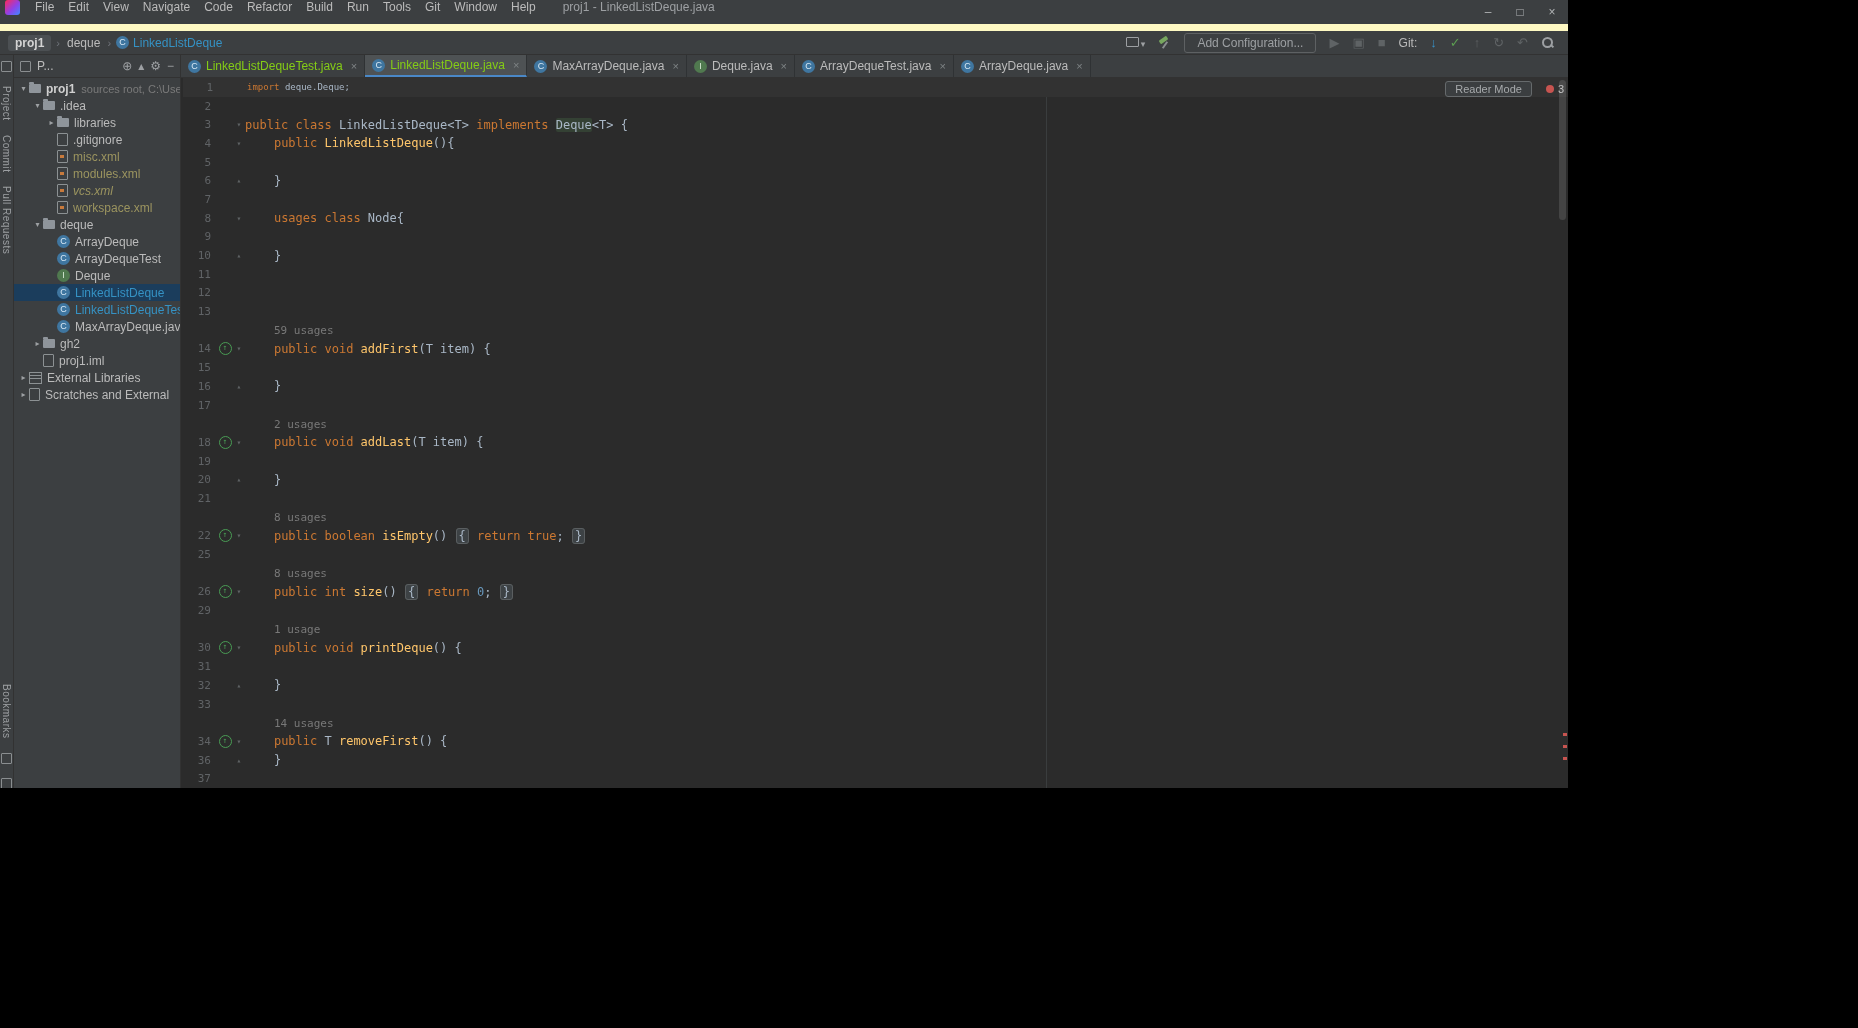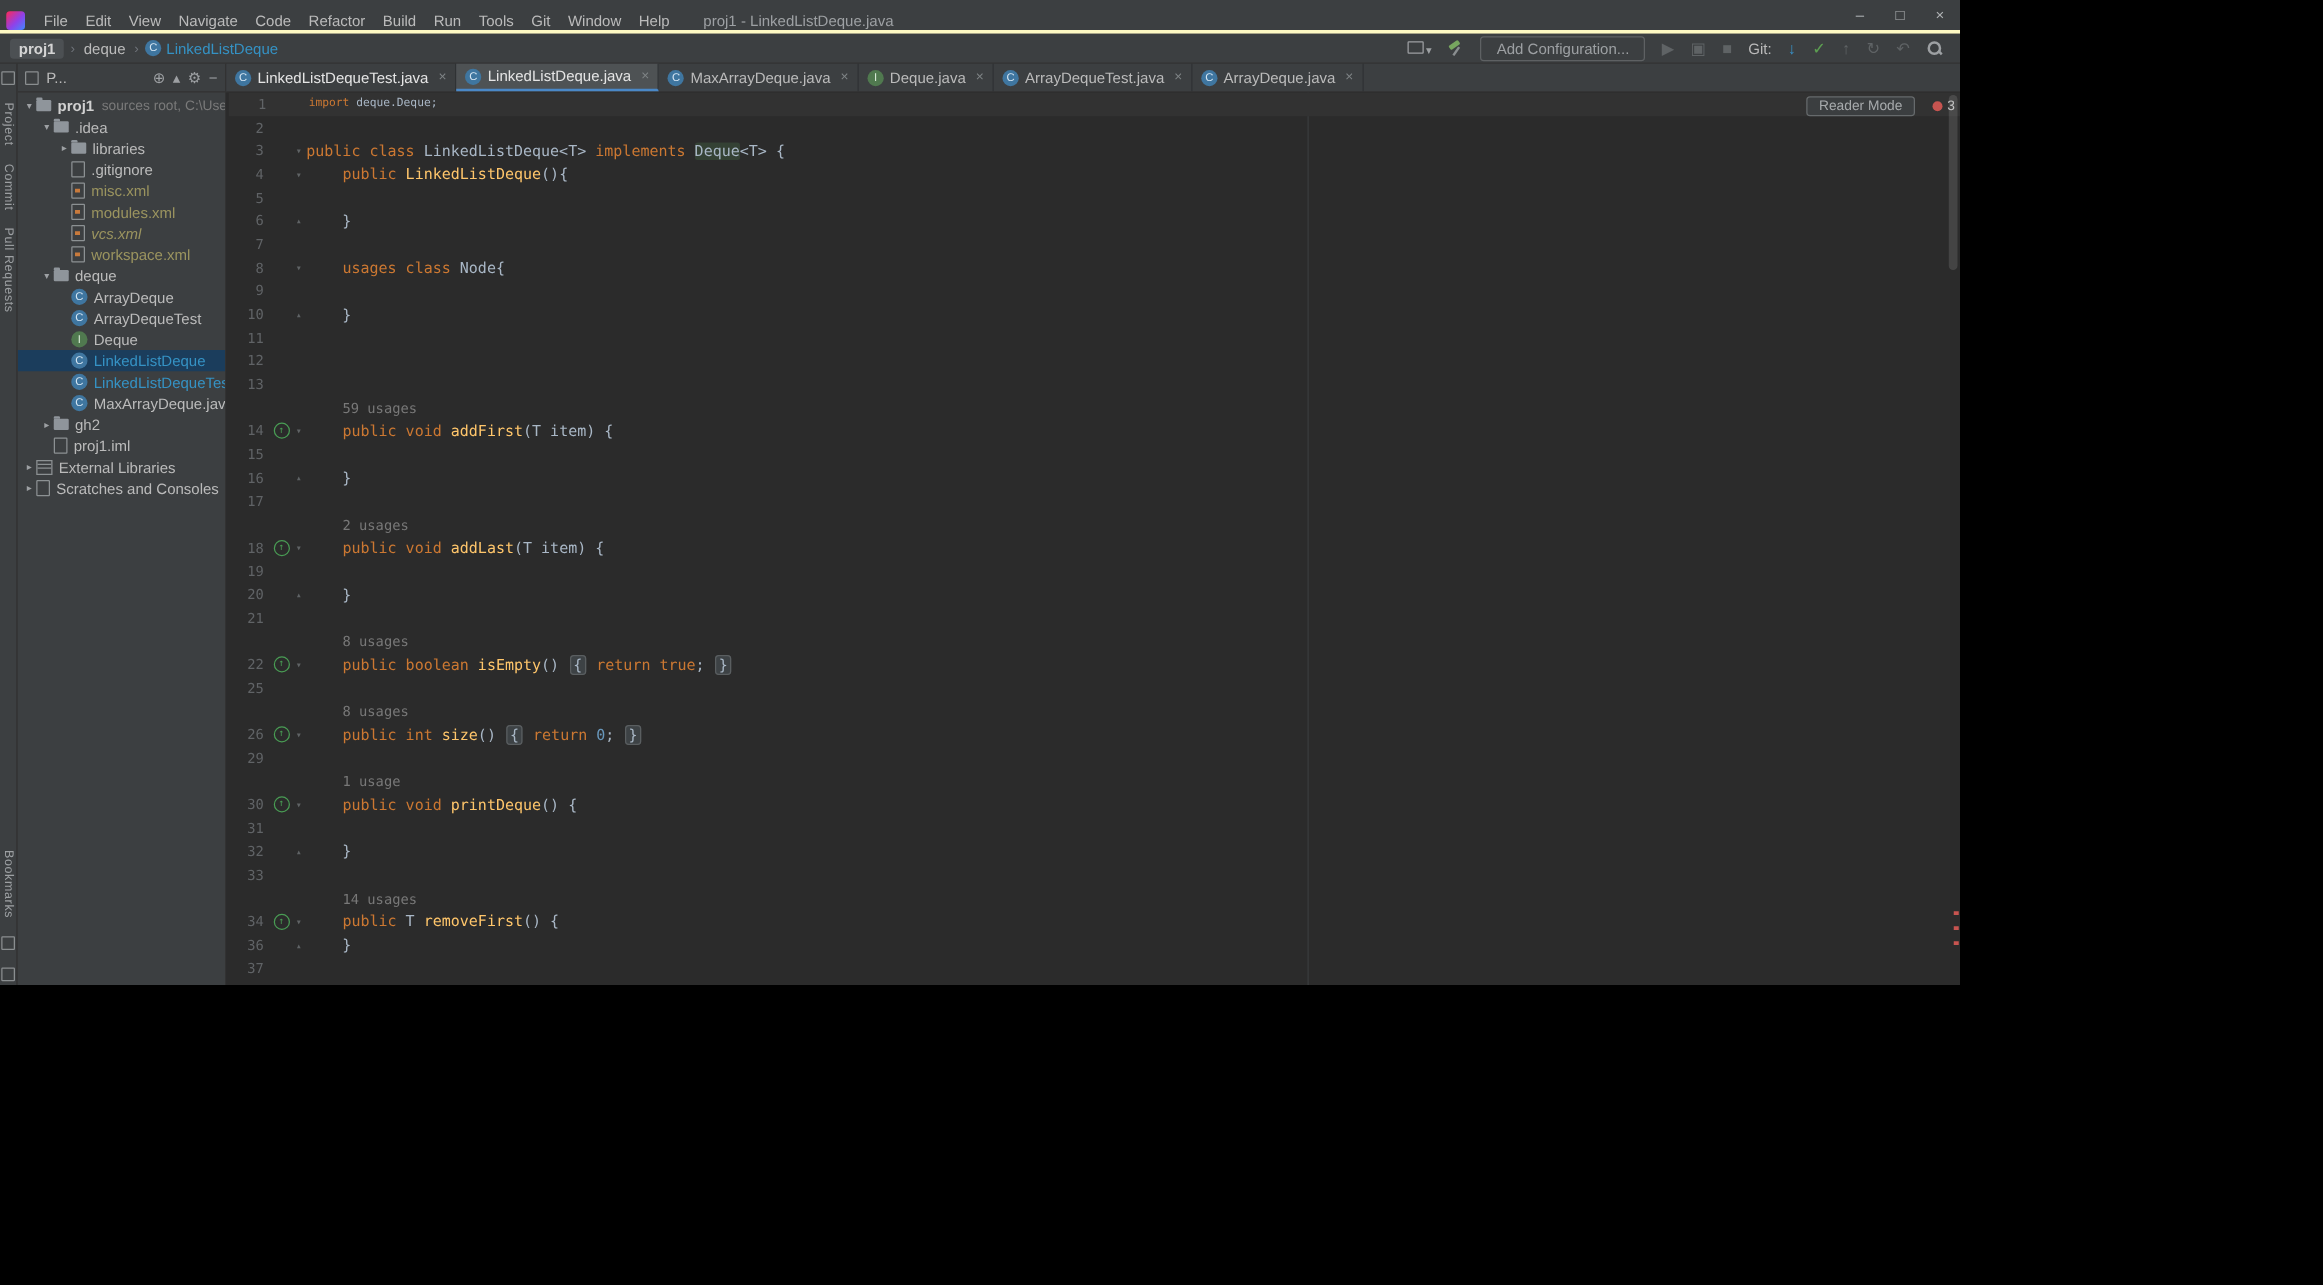--- a/index.html
+++ b/index.html
@@ -1,21 +1,21 @@
 <!DOCTYPE html>
 <html><head>
 <meta charset="utf-8">
 <style>
   html,body{margin:0;padding:0;}
   body{background:#000;font-family:"Liberation Sans",sans-serif;}
   .stage{position:relative;width:1858px;height:1028px;background:#000;overflow:hidden;}
   .window{position:absolute;left:0;top:0;width:1568px;height:788px;background:#2b2b2b;color:#bbbbbb;overflow:hidden;}
 
   
-  .titlebar{height:24px;background:#3c3f41;border-bottom:3px solid #fef9c3;display:flex;align-items:flex-end;font-size:12px;}
+  .titlebar{height:24px;background:#3c3f41;border-bottom:7px solid #fef9c3;display:flex;align-items:flex-start;font-size:12px;}
   .logo{width:15px;height:15px;margin:0 8px 0 5px;border-radius:3px;background:linear-gradient(135deg,#fe2857 0%,#8f41e9 55%,#3e8aff 100%);}
   .menu-item{padding:0 7px;color:#bbbbbb;cursor:default;}
   .win-title{margin-left:20px;color:#9da0a3;}
   .win-controls{margin-left:auto;display:flex;height:100%;}
   .win-btn{width:32px;display:flex;align-items:center;justify-content:center;color:#b0b3b5;font-size:12px;}
 
   
   .toolbar{height:23px;background:#3c3f41;border-bottom:1px solid #323232;display:flex;align-items:center;font-size:12px;padding:0 8px;}
   .crumb-chip{background:#4c5053;color:#d4d4d4;font-weight:bold;padding:1px 7px;border-radius:3px;}
   .crumb{color:#bbbbbb;padding:0 2px;}
@@ -72,21 +72,21 @@
   .icon-xml::after{content:"";position:absolute;left:2px;top:4px;width:4px;height:3px;background:#c87a3c;}
   .icon-lib{width:11px;height:10px;border:1px solid #8c9193;position:relative;display:inline-block;}
   .icon-lib::before{content:"";position:absolute;left:0;top:2px;width:100%;height:1px;background:#8c9193;}
   .icon-lib::after{content:"";position:absolute;left:0;top:5px;width:100%;height:1px;background:#8c9193;}
 
   
   .editor-col{flex:1;display:flex;flex-direction:column;min-width:0;}
   .tabbar{height:22px;background:#3c3f41;border-bottom:1px solid #323232;display:flex;font-size:12px;flex:none;}
   .tab{display:flex;align-items:center;gap:5px;padding:0 7px;border-right:1px solid #2f3234;color:#bbbbbb;}
   .tab.active{background:#4e5254;border-bottom:2px solid #4a88c7;}
-  .tab .tlabel-tab.blue{color:#e5e5e5;}
+  .tab .tlabel-tab.blue{color:#84cc16;}
   .tab-close{color:#7f8486;font-size:11px;margin-left:3px;}
 
   .editor{position:relative;flex:1;background:#2b2b2b;overflow:hidden;font-family:"DejaVu Sans Mono",monospace;font-size:12px;}
   .margin-line{position:absolute;left:865px;top:0;bottom:0;width:1px;background:#3a3d3e;}
   #rows{position:absolute;left:0;top:0;right:0;}
   .row{height:18.7px;display:flex;align-items:center;white-space:pre;}
   .row.caret{background:#323232;}
   .ln{width:30px;flex:none;text-align:right;padding-right:6px;color:#606366;font-size:11px;font-family:"DejaVu Sans Mono",monospace;}
   .gut{width:16px;flex:none;display:flex;align-items:center;justify-content:center;}
   .fold{width:12px;flex:none;text-align:center;color:#5f6365;font-size:8px;}
@@ -279,21 +279,21 @@
               <span class="tlabel normal">proj1.iml</span>
             </div>
             <div class="tree-row" style="padding-left: 4px;">
               <span class="expander">▸</span>
               <span class="icon-lib tree-icon"></span>
               <span class="tlabel normal">External Libraries</span>
             </div>
             <div class="tree-row" style="padding-left: 4px;">
               <span class="expander">▸</span>
               <span class="icon-file tree-icon"></span>
-              <span class="tlabel normal">Scratches and Consoles</span>
+              <span class="tlabel normal">Scratches and External</span>
             </div>
           </div>
       </div>
 
       <div class="editor-col">
         <div class="tabbar" id="tabbar">
             <div class="tab">
               <span class="badge-circle icon-class">C</span>
               <span class="tlabel-tab blue">LinkedListDequeTest.java</span>
               <span class="tab-close">×</span>

